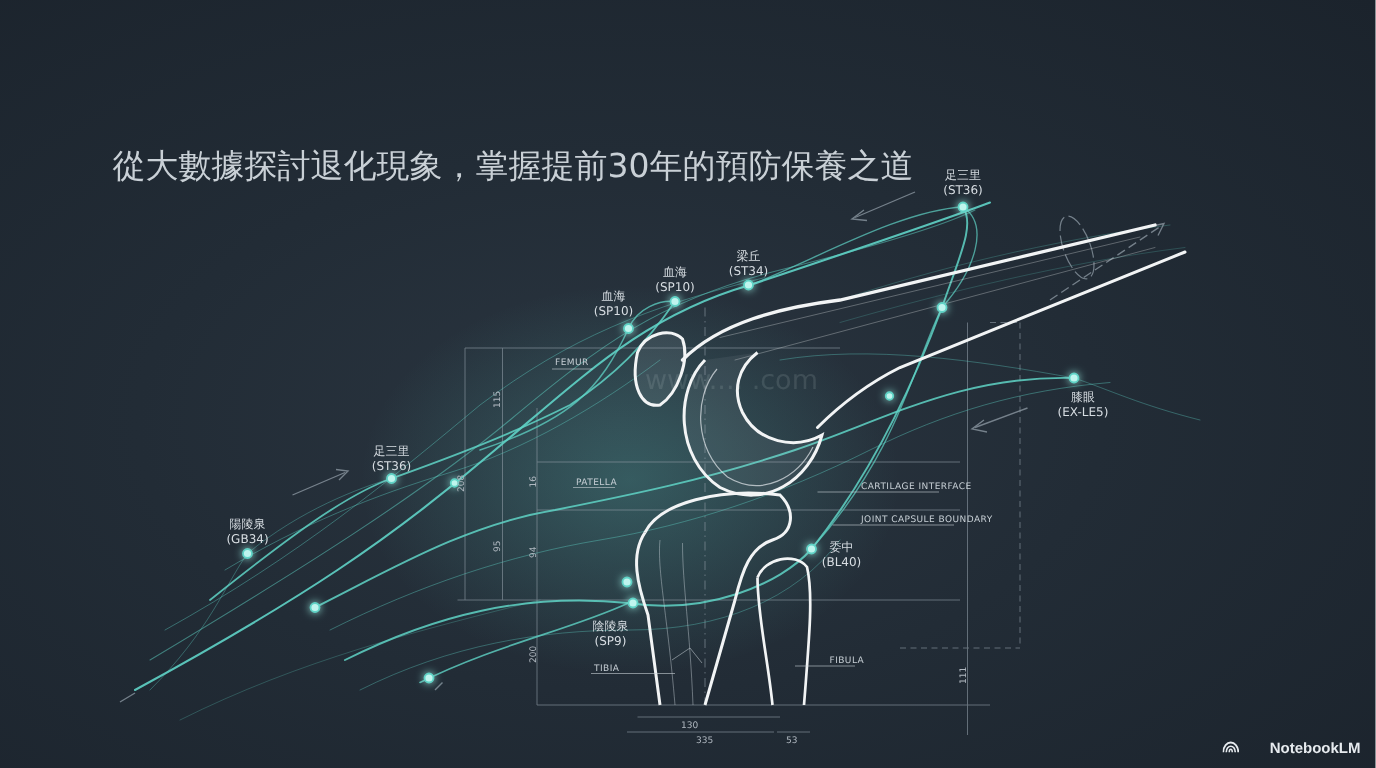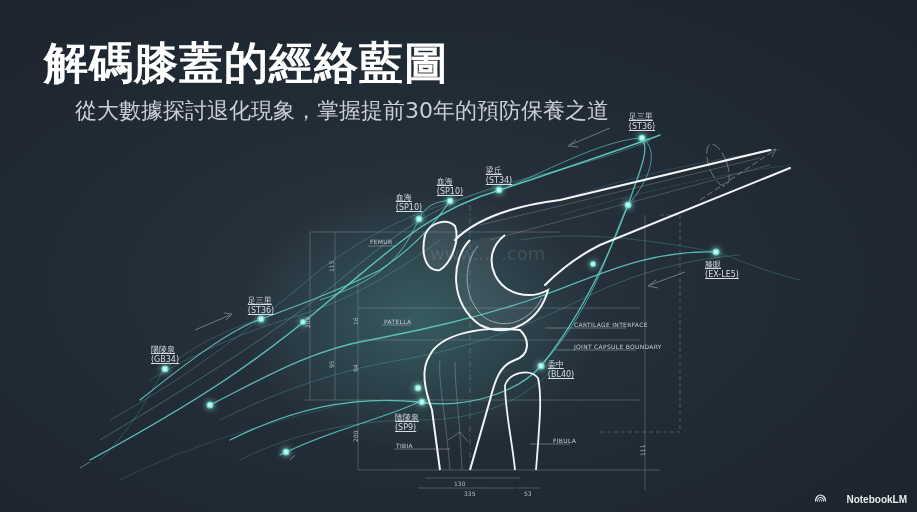--- a/index.html
+++ b/index.html
@@ -14,22 +14,22 @@
       position: absolute; left: 44px; top: 34px;
       font-size: 44px; font-weight: bold; color: #ffffff;
       letter-spacing: 1px; white-space: nowrap;
     }
     .subtitle {
       position: absolute; left: 44px; top: 96px;
       font-size: 22px; color: #c9d0d6; white-space: nowrap; margin-left: 31px;
     }
     svg.diagram { position: absolute; left: 0; top: 0; }
     .pt-label {
-      position: absolute; color: #d7dde2; font-size: 8px; text-align: left;
-      line-height: 10px; white-space: nowrap; transform: translateX(-50%); text-decoration: underline;
+      position: absolute; color: #d7dde2; font-size: 8px; text-align: center;
+      line-height: 10px; white-space: nowrap; transform: translateX(-50%);
     }
     .anno {
       position: absolute; color: #c8d0d6; font-size: 6px; letter-spacing: 0.3px; white-space: nowrap;
     }
     .dim { position: absolute; color: #b0b8c0; font-size: 6px; white-space: nowrap; }
     .dim.v { transform: rotate(-90deg); transform-origin: left top; }
     .watermark {
       position: absolute; left: 430px; top: 243px; font-size: 18px; color: rgba(200,210,215,0.14);
       white-space: nowrap;
     }
@@ -158,21 +158,20 @@
       <circle cx="210" cy="405" r="3"></circle>
       <circle cx="286" cy="452" r="3"></circle>
       <circle cx="541" cy="366" r="3"></circle>
       <circle cx="418" cy="388" r="3"></circle>
       <circle cx="422" cy="402" r="3"></circle>
     </g>
   </svg>
 
   <div class="watermark">www.... .com</div>
 
-  <div class="title">解碼膝蓋的經絡藍圖</div>
   <div class="subtitle">從大數據探討退化現象，掌握提前30年的預防保養之道</div>
 
   <div class="pt-label" style="left:642px;top:112px;">
     <div>足三里</div>
     <div>(ST36)</div>
   </div>
   <div class="pt-label" style="left:499px;top:166px;">
     <div>梁丘</div>
     <div>(ST34)</div>
   </div>

